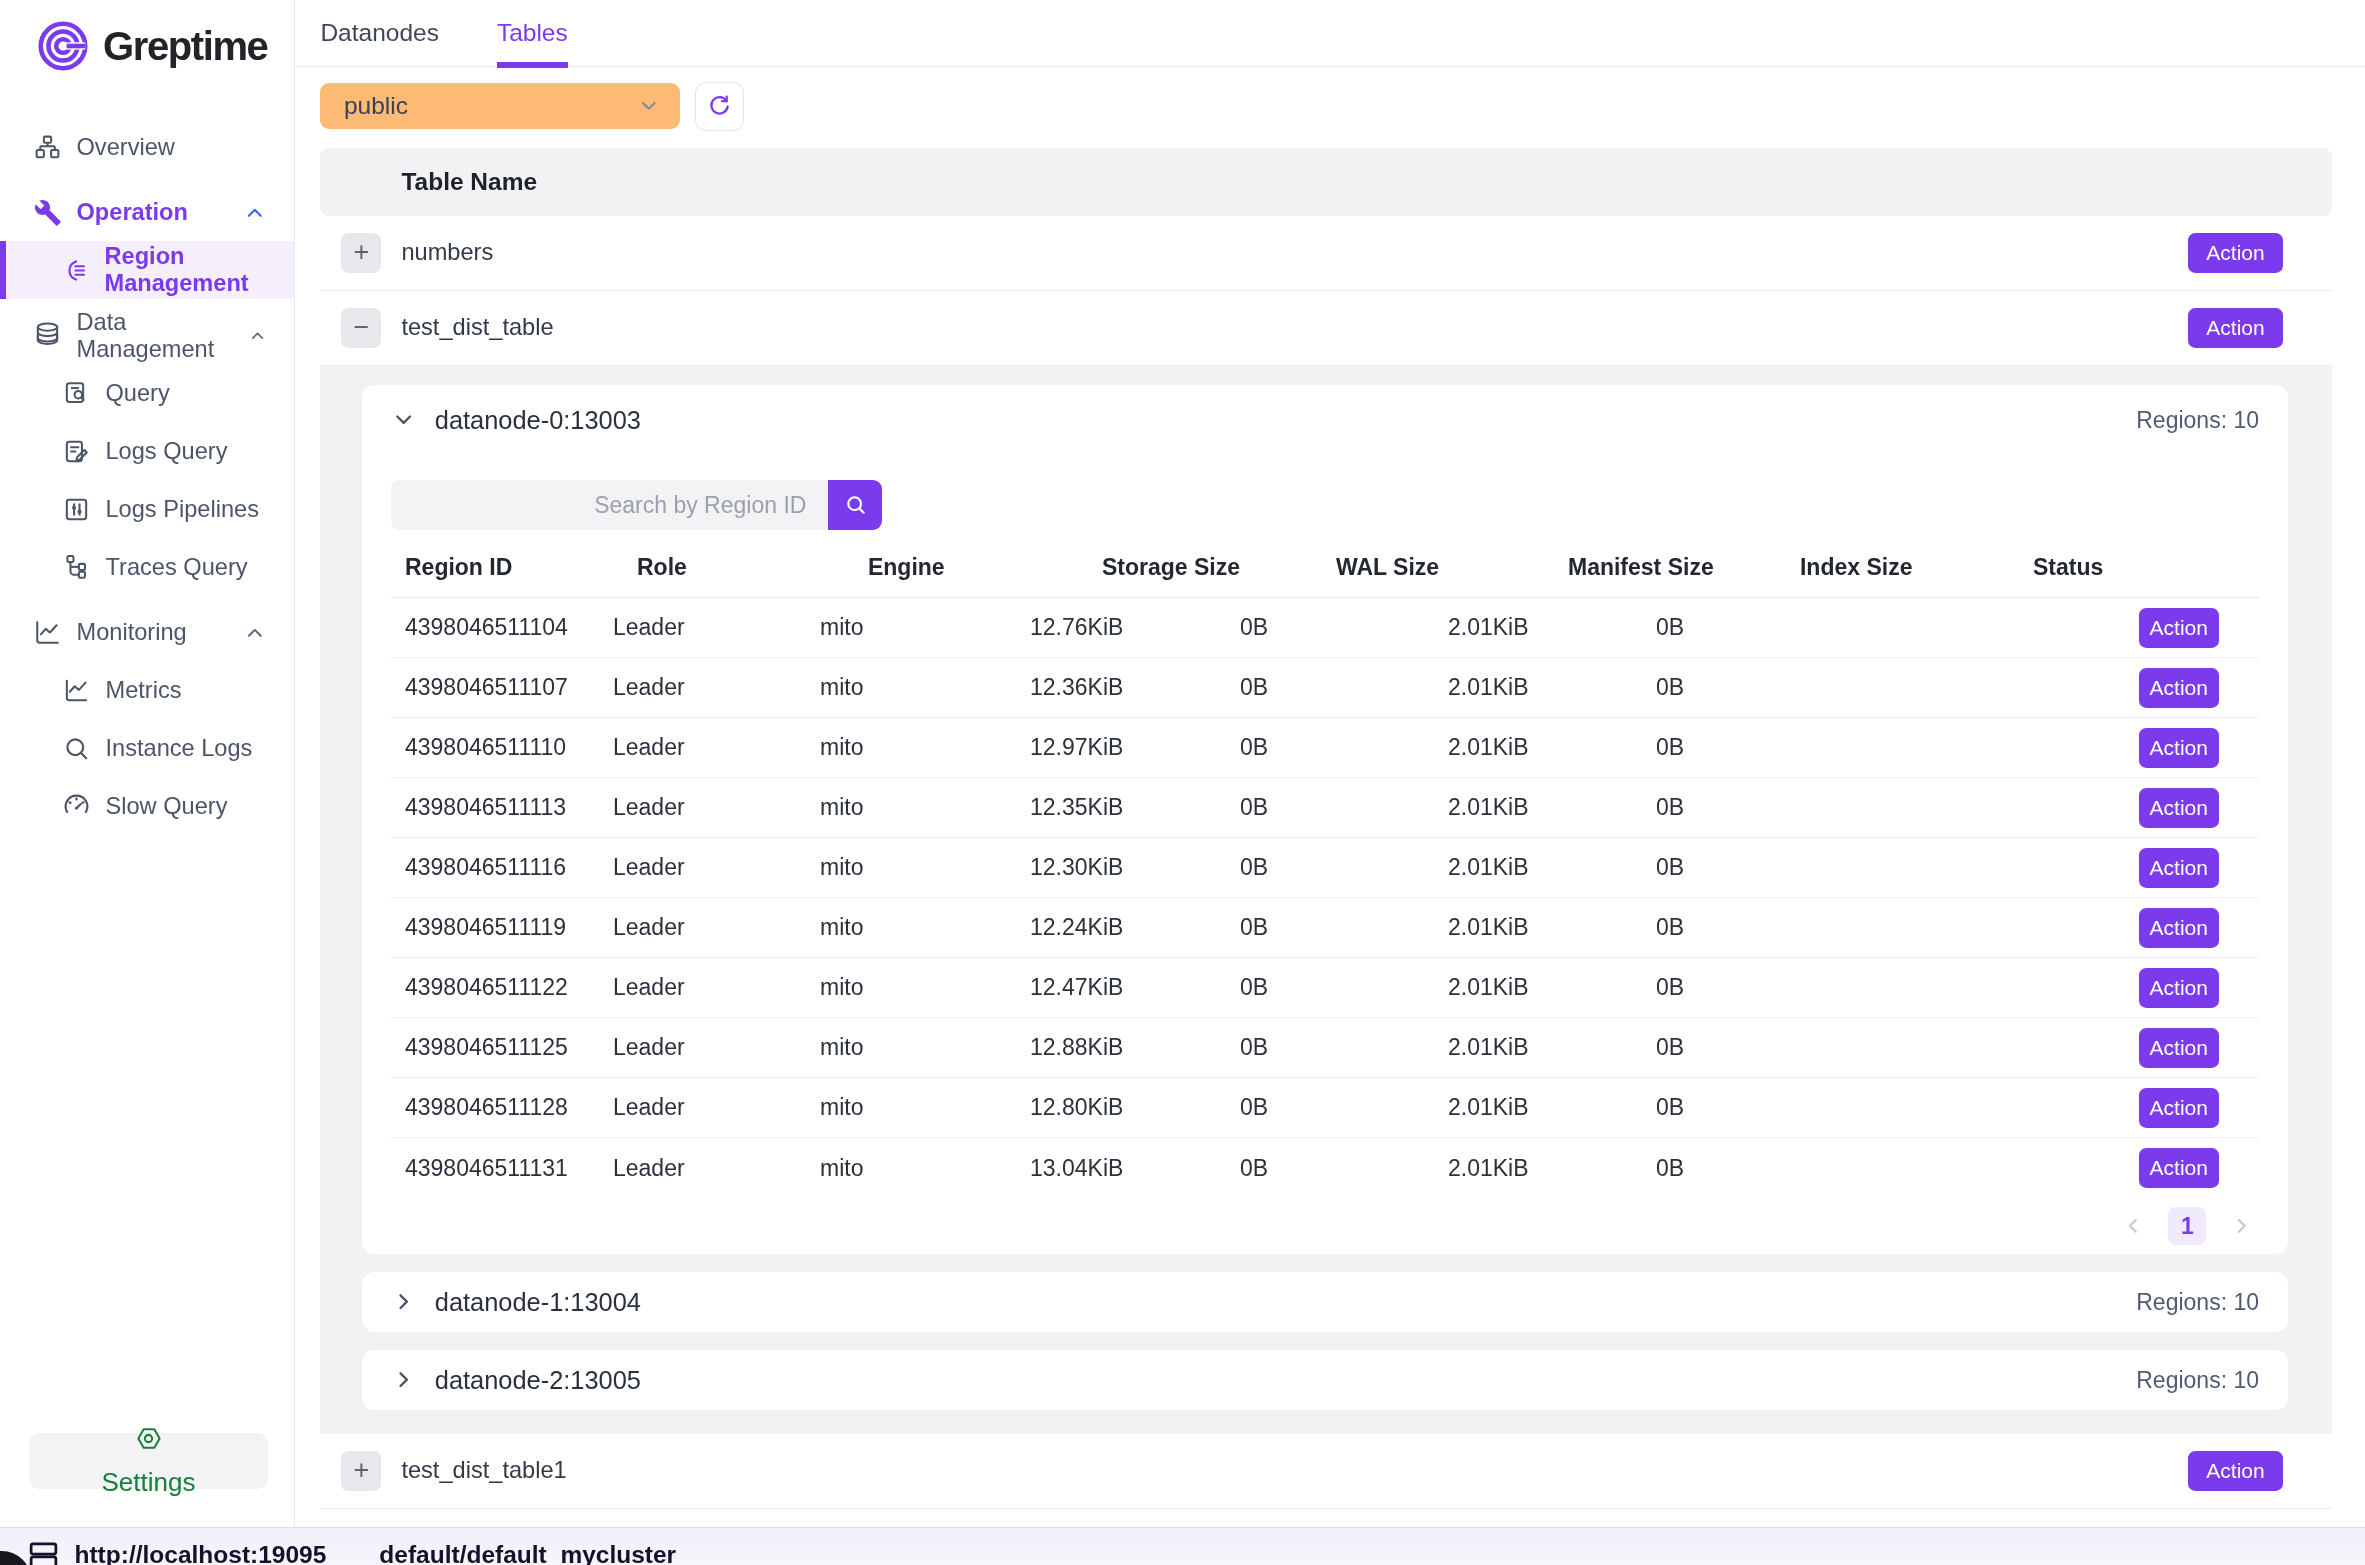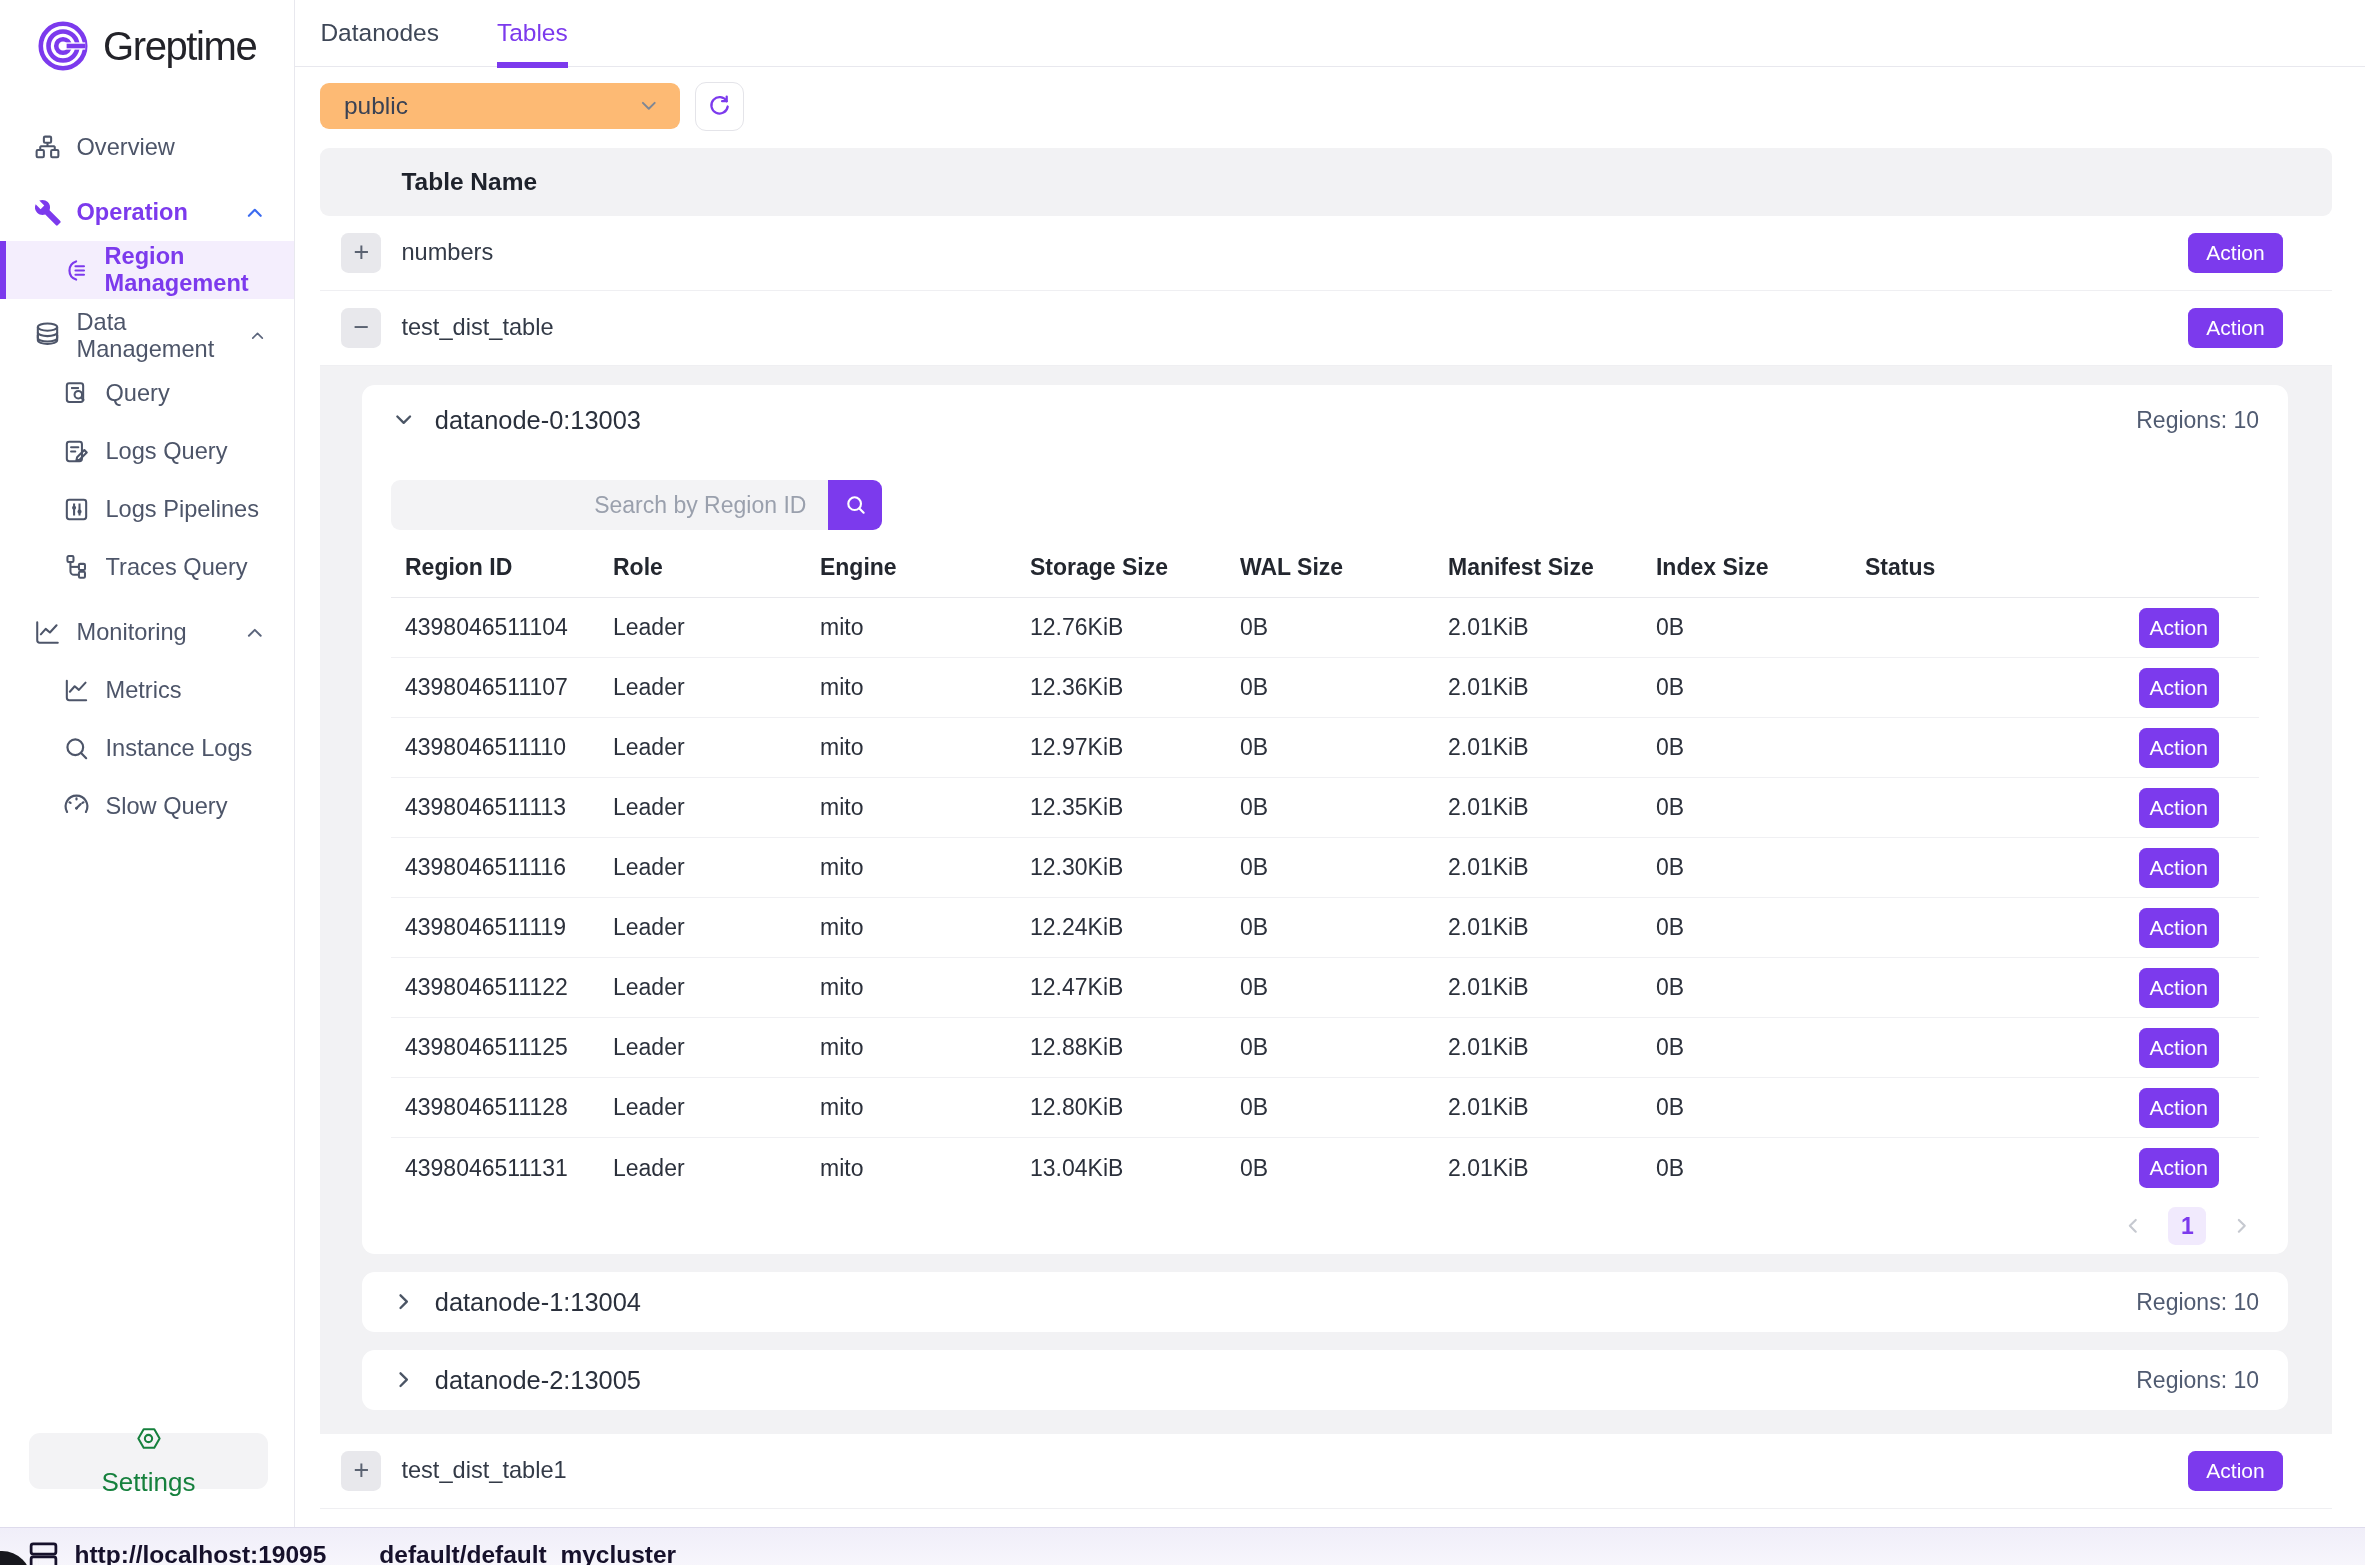--- a/index.html
+++ b/index.html
@@ -7,21 +7,21 @@
   body {
     font-family: "Liberation Sans", sans-serif;
     background:#ffffff; color:#2a303c; overflow:hidden; position:relative;
   }
   .app { display:flex; height:1527px; }
 
   
   .sidebar { width:295px; min-width:295px; border-right:1.8px solid #e8e8ee; display:flex; flex-direction:column; background:#fff; }
   .logo-row { display:flex; align-items:center; gap:11px; padding:14.5px 0 0 34px; height:78px; }
   .logo-mark { width:58px; height:58px; display:flex; }
-  .logo-text { font-size:40px; font-weight:400; color:#232329; letter-spacing:-1.4px; }
+  .logo-text { font-size:40px; font-weight:700; color:#232329; letter-spacing:-1.4px; }
   .nav { display:flex; flex-direction:column; padding-top:40px; flex:1; }
   .nav-item { height:58px; display:flex; align-items:center; gap:14.5px; padding-left:33px; font-size:23.6px; color:#4d5569; cursor:pointer; }
   .nav-item .ic { width:29px; height:29px; display:flex; flex-shrink:0; }
   .nav-item .chev { margin-left:auto; margin-right:27px; width:23.6px; height:23.6px; color:#5b657c; display:flex; }
   .nav-item.group { margin-top:7.3px; }
   .nav-item.sub { padding-left:62px; }
   .nav-item.group-active { color:#7c3aed; font-weight:700; }
   .nav-item.group-active .chev { color:#3b6bf0; }
   .nav-item.active { background:#f4eefd; color:#7c3aed; font-weight:700; border-left:6.3px solid #7c3aed; padding-left:55px; }
   .settings-btn { margin:auto 0 38px 29px; width:239px; height:56px; background:#f3f3f5; border-radius:11px; display:flex; align-items:center; justify-content:center; gap:14.5px; color:#15803d; font-size:26px; cursor:pointer;flex-direction:column; }
@@ -59,21 +59,21 @@
   .dn-title { font-size:25.4px; color:#2a303c; }
   .regions-label { margin-left:auto; font-size:23px; color:#505b71; }
 
   .search-row { display:flex; margin-top:24.5px; }
   .search-input { width:437px; height:50px; background:#f3f3f5; border:none; border-radius:9px 0 0 9px; padding:0 22px; font-size:23px; color:#3a4254; font-family:"Liberation Sans",sans-serif; outline:none;text-align:right; }
   .search-input::placeholder { color:#9aa0ad; }
   .search-btn { width:54px; height:50px; background:#7c3aed; border:none; border-radius:0 9px 9px 0; display:flex; align-items:center; justify-content:center; color:#fff; cursor:pointer; }
 
   .rgrid { display:grid; grid-template-columns:208px 207px 210px 210px 208px 208px 209px 1fr 134px; align-items:center; }
   .rgrid > div { padding-left:13.6px; font-size:23px; color:#2b303b; }
-  .rgrid.rhead { margin-top:8.2px; height:60px; border-bottom:1.8px solid #e9e9ed; }
+  .rgrid.rhead { margin-top:8.2px; height:60px; border-bottom:1.8px solid #e9e9ed;gap:24px; }
   .rgrid.rhead > div { font-weight:700; color:#23272f; }
   .rgrid.rrow { height:60px; border-bottom:1.8px solid #f0f0f3; }
   .rgrid .cell-action { display:flex; justify-content:flex-end; padding-right:40px; }
   .rgrid .action-btn { width:94px; }
 
   .pagination { height:56px; display:flex; align-items:center; justify-content:flex-end; gap:23.6px; padding:0 5.4px 0 0; margin-bottom:16.3px; }
   .pg-chev { width:23.6px; height:23.6px; color:#c6c9d0; display:flex; cursor:pointer; }
   .pg-page { width:38px; height:38px; background:#f1eafd; border-radius:7.3px; display:flex; align-items:center; justify-content:center; color:#7c3aed; font-size:23px; font-weight:700; cursor:pointer; }
 
   

